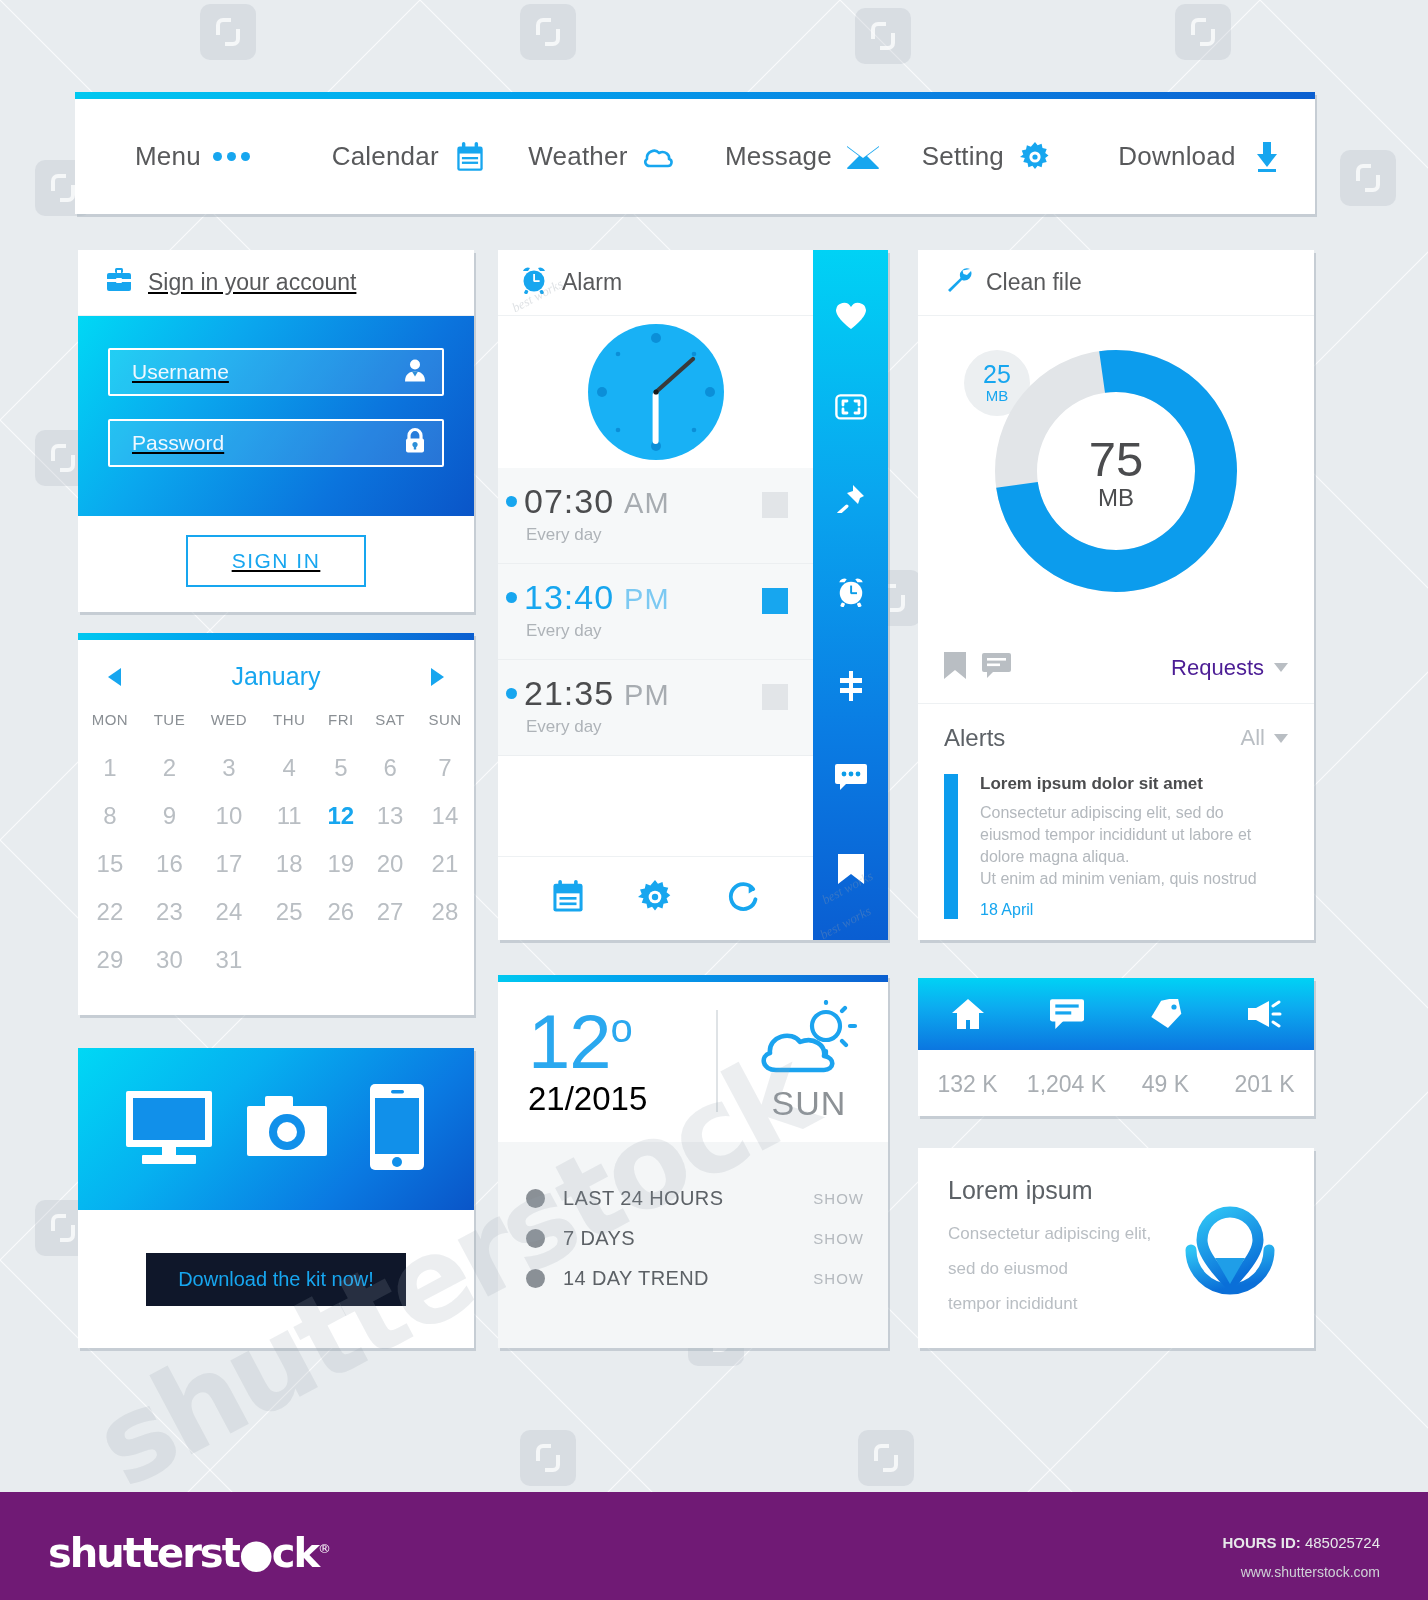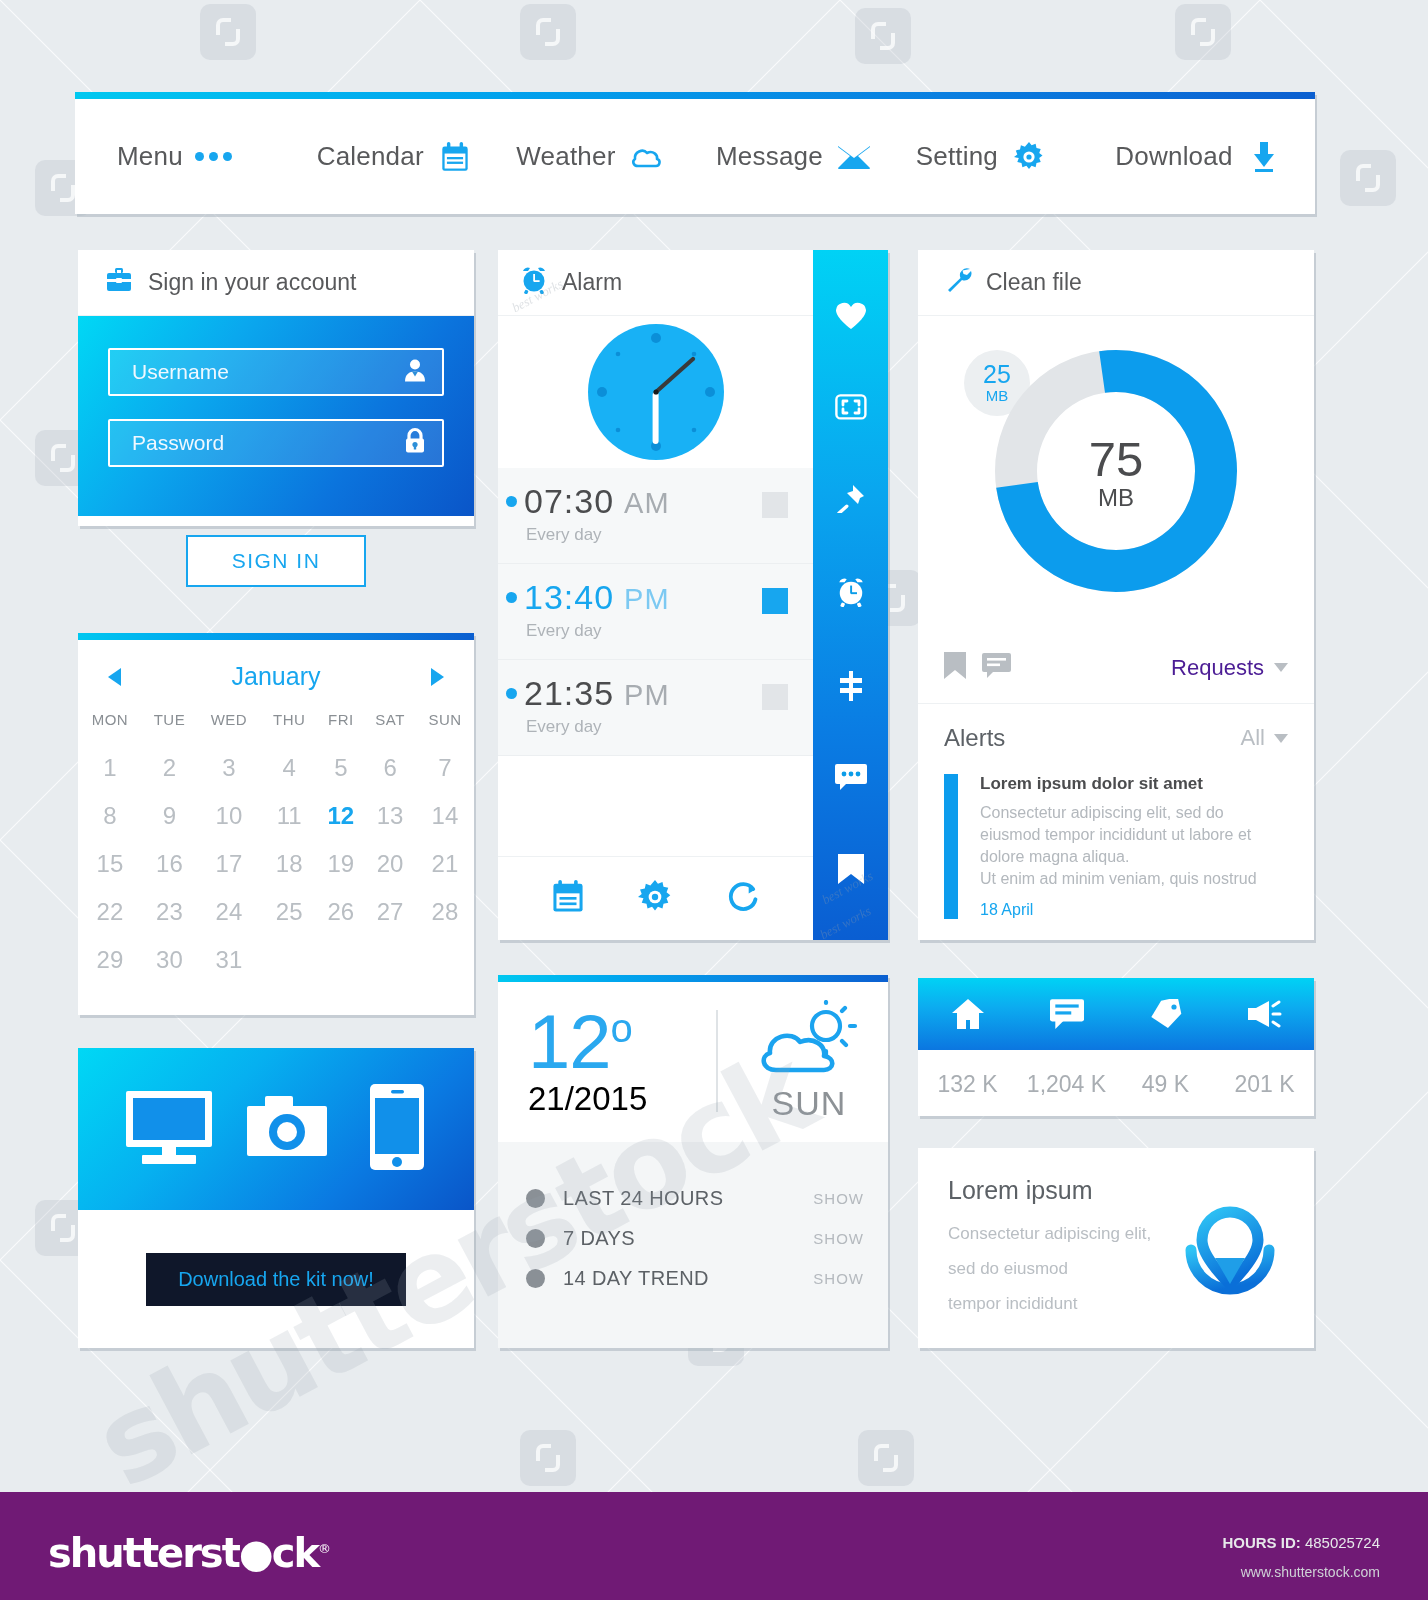--- a/index.html
+++ b/index.html
@@ -48,32 +48,32 @@
     position:absolute;background:#fff;
     box-shadow: 2px 3px 0 rgba(170,180,190,.55);
   }
   .topbar-grad{
     height:7px;width:100%;
     background:linear-gradient(90deg,#00c8f0 0%,#00a6ee 30%,#0a7fe0 70%,#0b5fd0 100%);
   }
 
   
   #menubar{ left:75px; top:92px; width:1240px; height:122px; }
-  .menu-row{ display:flex; align-items:center; height:115px; padding-left:42px; }
+  .menu-row{ display:flex; align-items:center; height:115px; padding-left:60px; }
   .menu-item{
     display:flex;align-items:center;gap:14px;
     font-size:26px;color:#58595b;letter-spacing:.2px;
     width:208px;
   }
   .menu-item .ic{ display:inline-flex;align-items:center;justify-content:center;width:34px;height:34px;color:#17a6ef;}
   .dots{display:flex;gap:5px}
   .dots i{width:9px;height:9px;border-radius:50%;background:#17a6ef;display:block}
 
   
-  #signin{ left:78px; top:250px; width:396px; height:276px; }
+  #signin{ left:78px; top:250px; width:396px; height:362px;text-decoration:underline; }
   .si-head{height:66px;display:flex;align-items:center;gap:16px;padding-left:28px;
     font-size:23px;color:#58595b;border-bottom:1px solid #eef1f3;}
   .si-body{
     height:200px;
     background:linear-gradient(125deg,#00d8f5 0%,#0aa8ee 32%,#0b74dd 70%,#0a55c8 100%);
     padding:32px 30px 0 30px;
   }
   .si-field{
     height:48px;border:2px solid #fff;border-radius:2px;
     display:flex;align-items:center;padding:0 0 0 22px;

